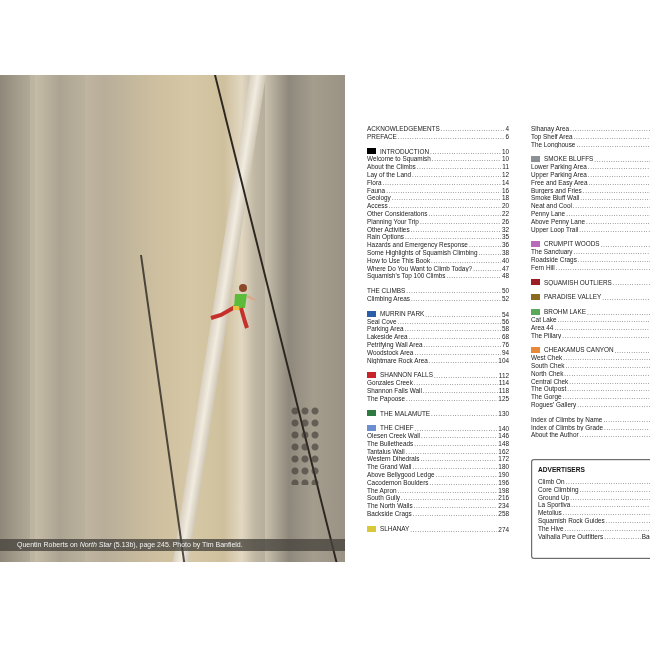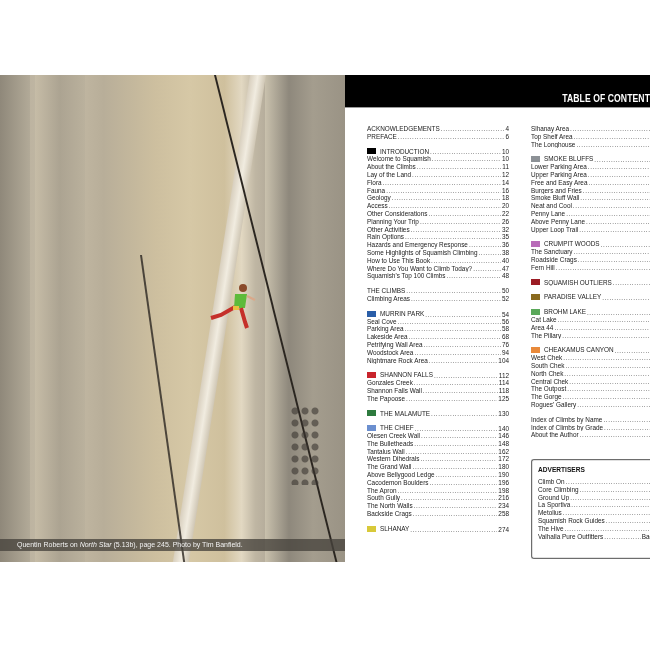--- a/index.html
+++ b/index.html
@@ -87,23 +87,20 @@
       <path d="M34 28 L38 42 L40 48" stroke="#c5302a" stroke-width="4" fill="none"></path>
       <rect x="26" y="26" width="6" height="4" fill="#e8c040"></rect>
     </svg>
 
     <div class="caption-bar">
       <div class="caption"><span>Quentin Roberts on </span><i>North Star</i><span> (5.13b), page 245. Photo by Tim Banfield.</span></div>
     </div>
   </div>
 
   <div class="toc-page">
-    <div class="toc-header">
-      <div class="toc-title">TABLE OF CONTENT</div>
-    </div>
 
     <div class="col col-left" id="col-left">
         <div class="row">
           <span class="label"><span>ACKNOWLEDGEMENTS</span></span>
           <span class="dots"></span>
           <span class="page">4</span>
         </div>
         <div class="row">
           <span class="label"><span>PREFACE</span></span>
           <span class="dots"></span>

